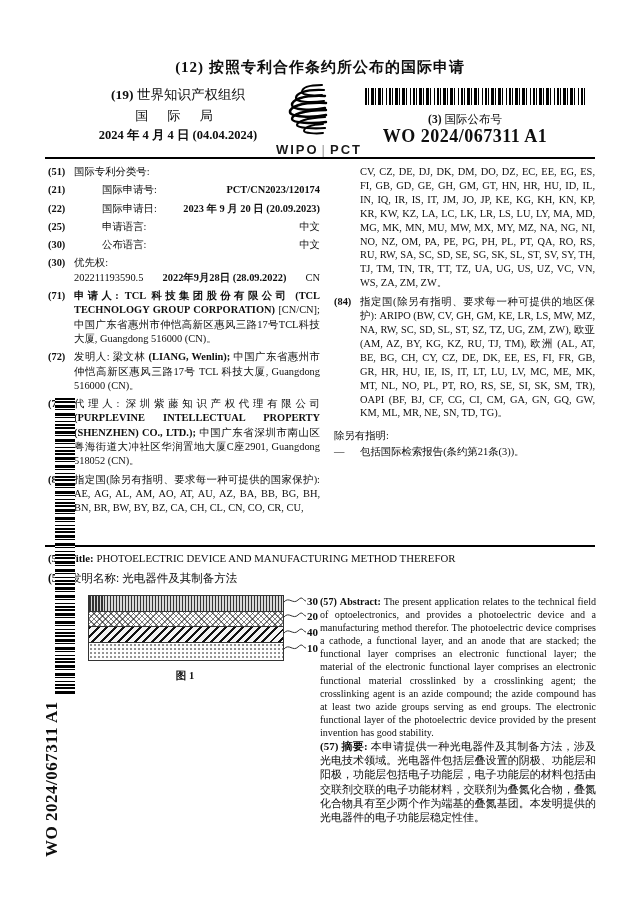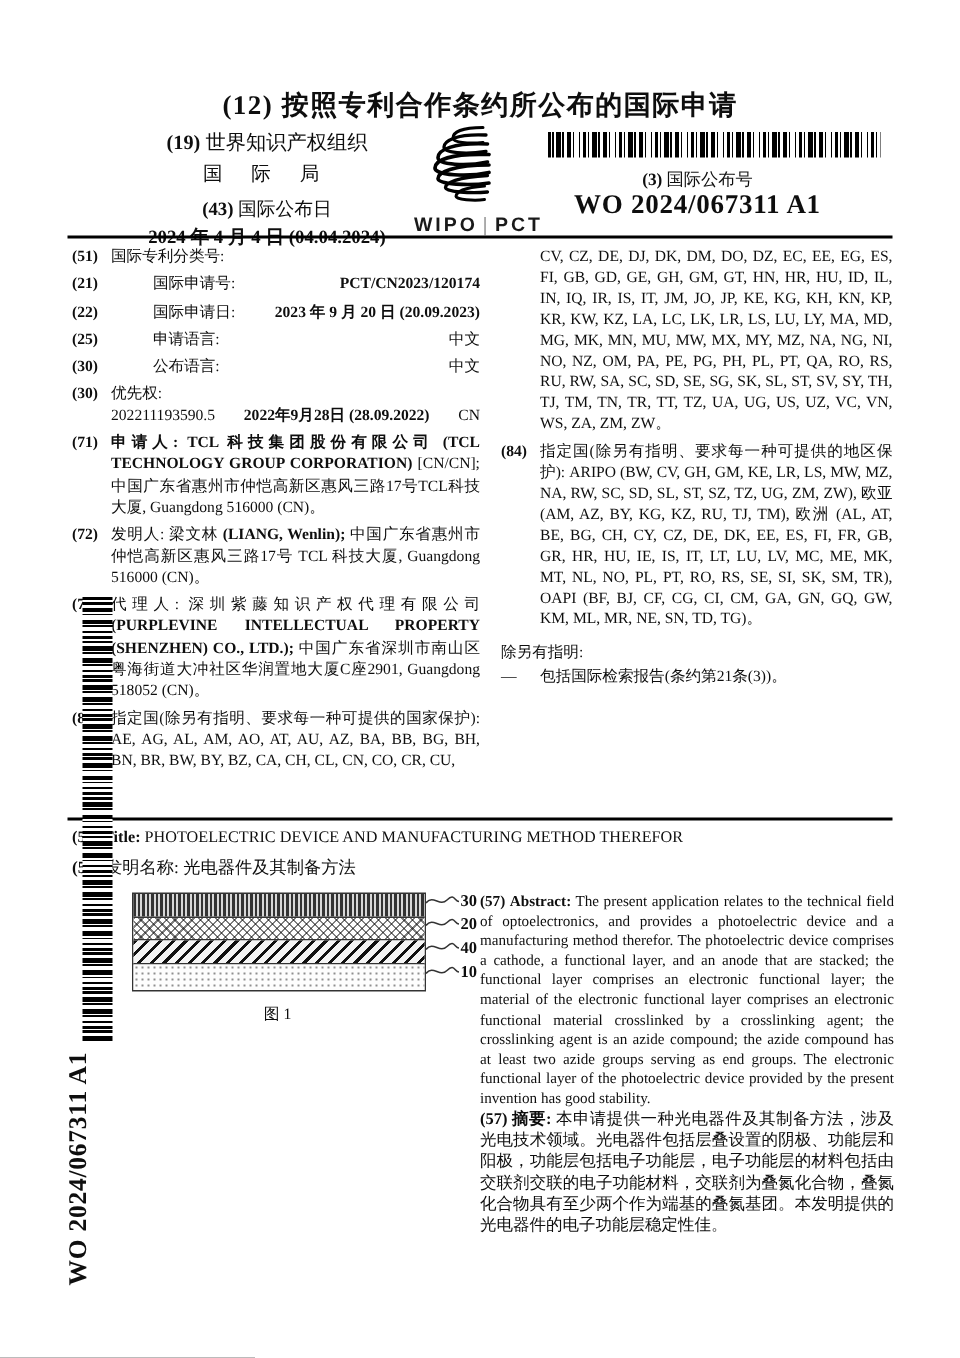--- a/index.html
+++ b/index.html
@@ -3,21 +3,21 @@
 <meta charset="utf-8">
 <style>
   html,body{margin:0;padding:0;background:#888;}
   .page{position:relative;width:640px;height:905px;background:#ffffff;color:#0e0e0e;
         font-family:"Liberation Serif","DejaVu Serif",serif;overflow:hidden;}
   .b{font-weight:bold;}
   .bi{font-weight:bold;font-style:italic;}
 
   
   .doc-type{position:absolute;top:58px;left:0;width:640px;text-align:center;
-            font-size:18px;font-weight:bold;letter-spacing:1px;}
+            font-size:15px;font-weight:bold;letter-spacing:1px;}
   .org-block{position:absolute;top:86px;left:78px;width:200px;text-align:center;font-size:13px;}
   .org-line1{font-size:13.5px;}
   .org-line2{letter-spacing:8px;margin-top:3px;font-size:13px;}
   .date-label{margin-top:6px;font-size:12.5px;}
   .date-value{font-weight:bold;font-size:12.5px;margin-top:2px;}
   .hdr-tag{font-weight:bold;}
 
   .logo-block{position:absolute;top:82px;left:258px;width:104px;text-align:right;}
   .logo-swirl{display:block;margin:0 auto;}
   .logo-text{margin-top:2px;font-family:"Liberation Sans","DejaVu Sans",sans-serif;
@@ -59,21 +59,21 @@
   .layer:last-child{border-bottom:none;}
   .layer-30{height:15px;background:repeating-linear-gradient(90deg,#333 0 1.5px,#d8d8d8 1.5px 3px);}
   .layer-20{height:14px;background-color:#fff;
     background-image:repeating-linear-gradient(45deg,rgba(0,0,0,.5) 0 1px,transparent 1px 4px),
                      repeating-linear-gradient(135deg,rgba(0,0,0,.5) 0 1px,transparent 1px 4px);}
   .layer-40{height:15px;background:repeating-linear-gradient(135deg,#111 0 2px,#f4f4f4 2px 6px);}
   .layer-10{height:17px;background-color:#fdfdfd;
     background-image:radial-gradient(circle,#8f8f8f 0.7px,transparent 0.9px);background-size:4px 4px;}
   .fig-row{position:absolute;left:196px;display:flex;align-items:center;font-weight:bold;}
   .fig-row .num{font-size:11px;margin-left:1px;}
-  .fig-caption{position:absolute;top:74px;left:0;width:194px;text-align:center;font-size:10.5px;}
+  .fig-caption{position:absolute;top:74px;left:0;width:194px;text-align:center;font-size:10.5px;font-weight:bold;}
 
   
   .abstract-block{position:absolute;top:595px;left:320px;width:276px;}
   .abs-en{font-size:10.1px;line-height:13.1px;text-align:justify;}
   .abs-zh{font-size:11px;line-height:14.2px;text-align:justify;}
 
   
   .barcode-side{position:absolute;top:398px;left:55px;width:20px;height:296px;
     background:repeating-linear-gradient(180deg,#000 0 2px,#fff 2px 3px,#000 3px 5px,#fff 5px 7px,
       #000 7px 10px,#fff 10px 11px,#000 11px 12px,#fff 12px 15px,#000 15px 18px,#fff 18px 19px,
@@ -92,24 +92,20 @@
     <span class="hdr-tag">(12)</span>
     <span>按照专利合作条约所公布的国际申请</span>
   </div>
 
   <div class="org-block">
     <div class="org-line1">
       <span class="hdr-tag">(19)</span>
       <span>世界知识产权组织</span>
     </div>
     <div class="org-line2">国 际 局</div>
-    <div class="date-label">
-      <span class="hdr-tag">(43)</span>
-      <span>国际公布日</span>
-    </div>
     <div class="date-value">2024 年 4 月 4 日 (04.04.2024)</div>
   </div>
 
   <div class="logo-block">
     <svg class="logo-swirl" width="64" height="58" viewBox="0 0 64 58">
       <g fill="none" stroke="#000" stroke-linecap="round">
         <path d="M44 3 C 30 3 24 6 24 10 C 24 13 34 14 44 13" stroke-width="2.0"></path>
         <path d="M46 8 C 26 7 18 12 18 16 C 18 20 32 21 46 19" stroke-width="2.2"></path>
         <path d="M47 14 C 24 13 14 18 14 23 C 14 28 33 29 47 26" stroke-width="2.4"></path>
         <path d="M48 21 C 22 20 12 25 12 30 C 12 35 34 36 48 33" stroke-width="2.5"></path>

